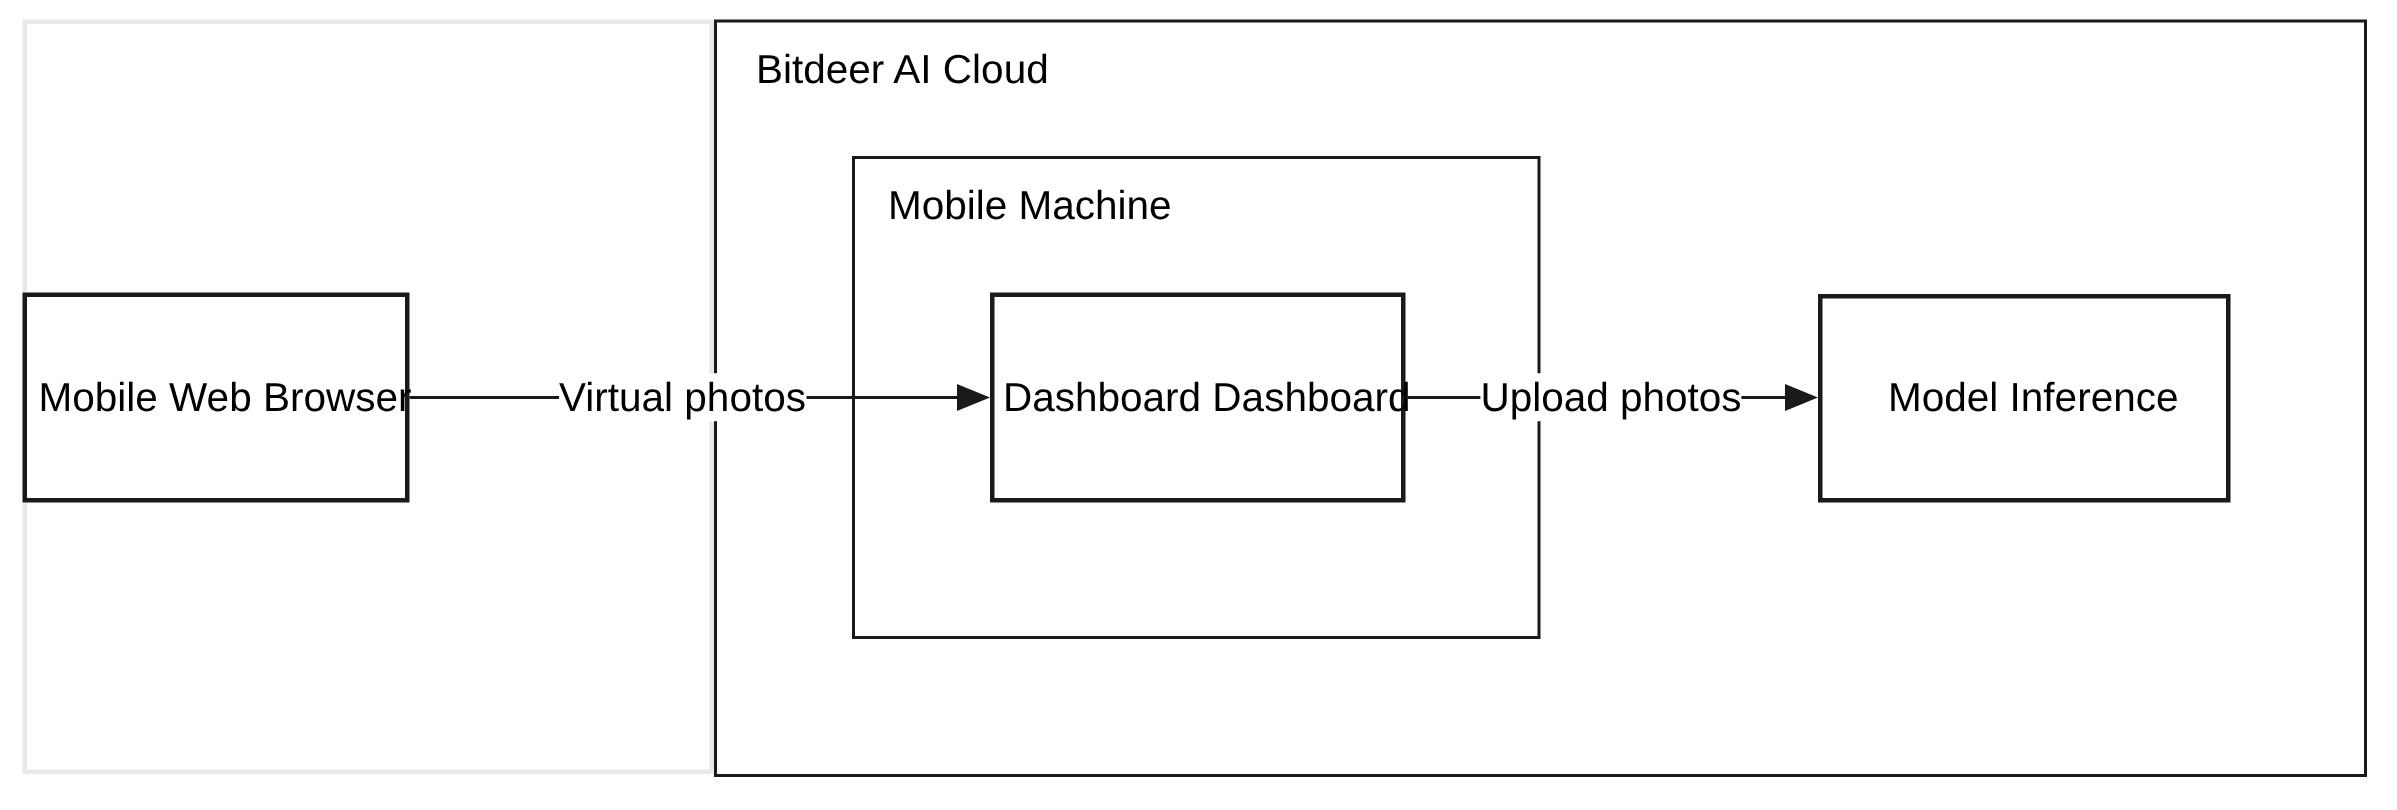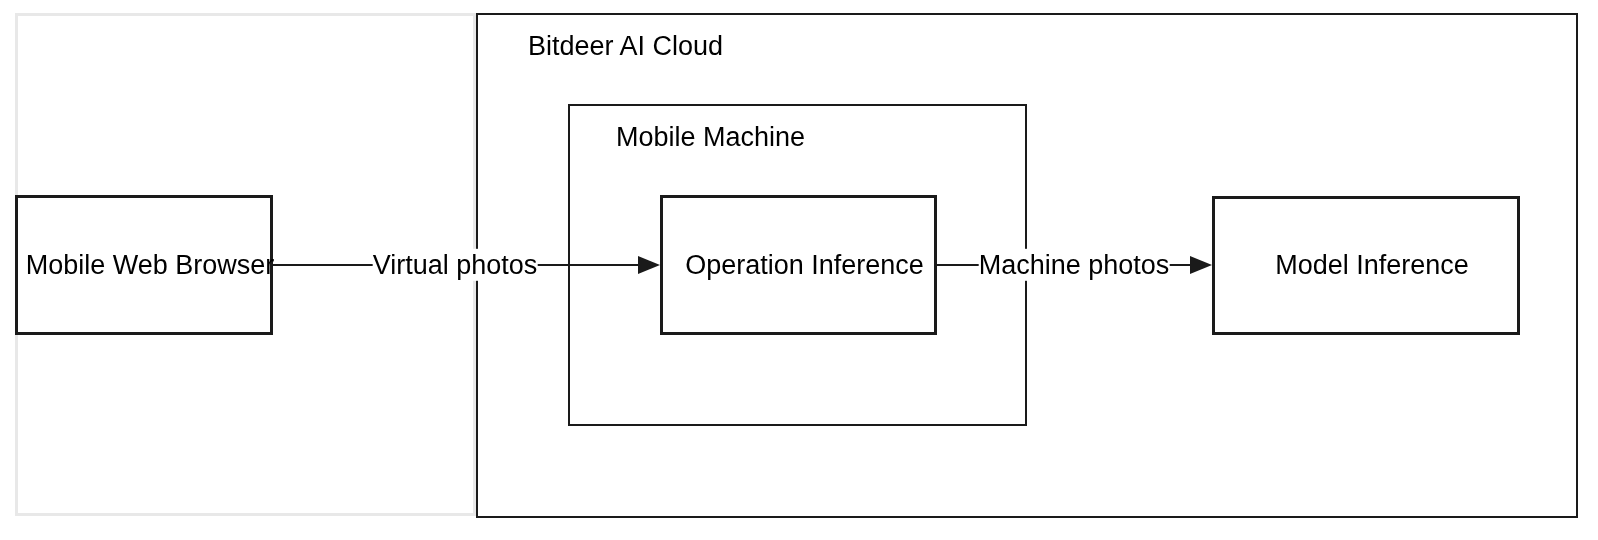--- a/index.html
+++ b/index.html
@@ -42,39 +42,38 @@
   .vm-container {
     left: 568px; top: 104px;
     width: 459px; height: 322px;
     border: 2px solid #1a1a1a;
     background: transparent;
     z-index: 2;
   }
   .container-label {
     display: inline-block;
     white-space: nowrap;
-    margin-left: 24px;
   }
   .cloud-container .container-label { padding: 16px 0 0 26px; }
   .vm-container .container-label { padding: 16px 0 0 22px; }
 
   
   .node {
     border: 3px solid #1a1a1a;
     display: flex;
     align-items: center;
     justify-content: center;
     text-align: center;
     z-index: 3;
     padding-left: 12px;
   }
   .node span { white-space: nowrap; }
   .node-browser   { left: 15px;   top: 195px; width: 258px; height: 140px; }
   .node-dashboard { left: 660px;  top: 195px; width: 277px; height: 140px; }
-  .node-inference { left: 1212px; top: 196px; width: 308px; height: 139px; }
+  .node-inference { left: 1212px; top: 196px; width: 275px; height: 139px; }
 
   
   .edge-line {
     position: absolute;
     height: 2px;
     background: #1a1a1a;
     top: 264px;
     z-index: 4;
   }
   .edge-upload-line  { left: 273px; width: 367px; }
@@ -118,28 +117,28 @@
 
   <div class="box vm-container">
     <span class="container-label">Mobile Machine</span>
   </div>
 
   <div class="box node node-browser">
     <span>Mobile Web Browser</span>
   </div>
 
   <div class="box node node-dashboard">
-    <span>Operation Inference</span>
+    <span>Dashboard Dashboard</span>
   </div>
 
   <div class="box node node-inference">
     <span>Model Inference</span>
   </div>
 
   <div class="edge-line edge-upload-line"></div>
   <div class="arrowhead arrowhead-upload"></div>
   <div class="edge-label edge-label-upload">Virtual photos</div>
 
   <div class="edge-line edge-analyse-line"></div>
   <div class="arrowhead arrowhead-analyse"></div>
-  <div class="edge-label edge-label-analyse">Machine photos</div>
+  <div class="edge-label edge-label-analyse">Upload photos</div>
 
 </div>
 
 </body></html>

